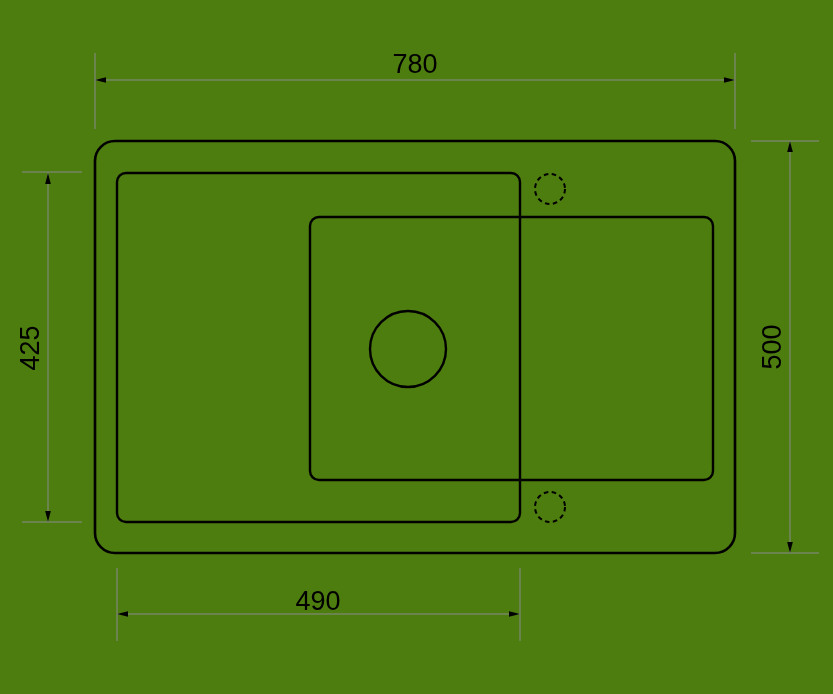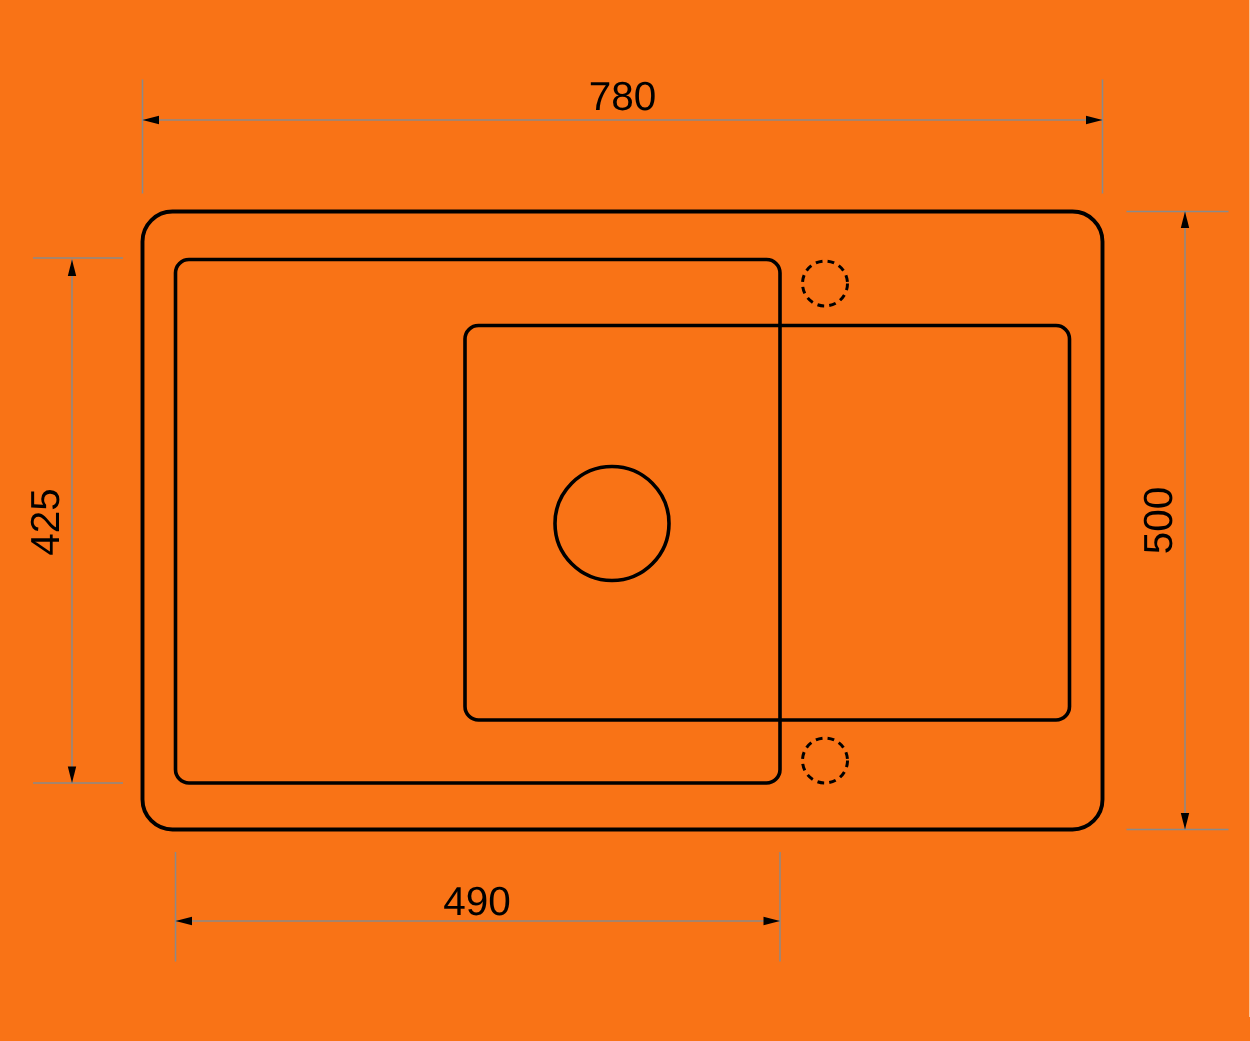--- a/index.html
+++ b/index.html
@@ -5,21 +5,21 @@
   html, body {
     margin: 0;
     padding: 0;
     background: #ffffff;
     font-family: "Liberation Sans", sans-serif;
   }
   .canvas {
     position: relative;
     width: 833px;
     height: 694px;
-    background: #f97316;
+    background: #4d7c0f;
     overflow: hidden;
   }
   svg {
     position: absolute;
     left: 0;
     top: 0;
   }
   svg text {
     font-family: "Liberation Sans", "DejaVu Sans", sans-serif;
     fill: #000000;

